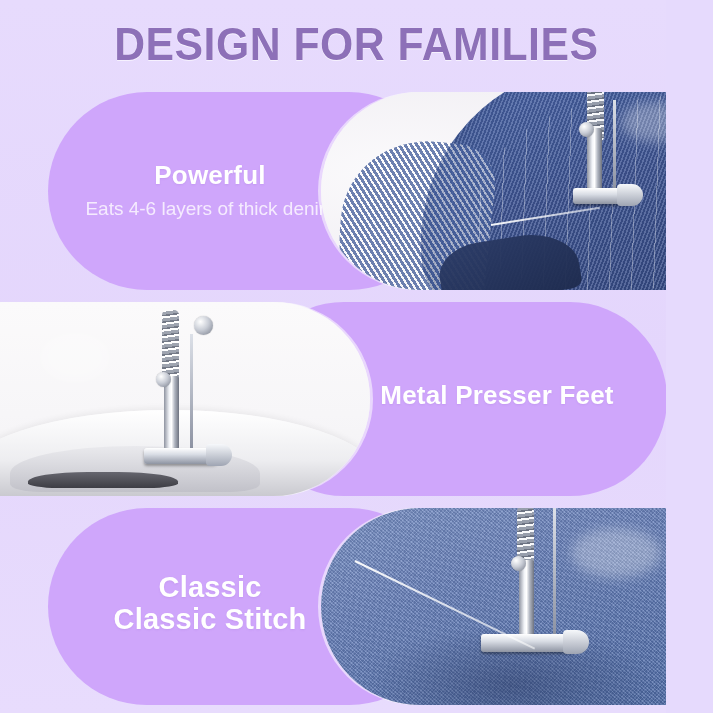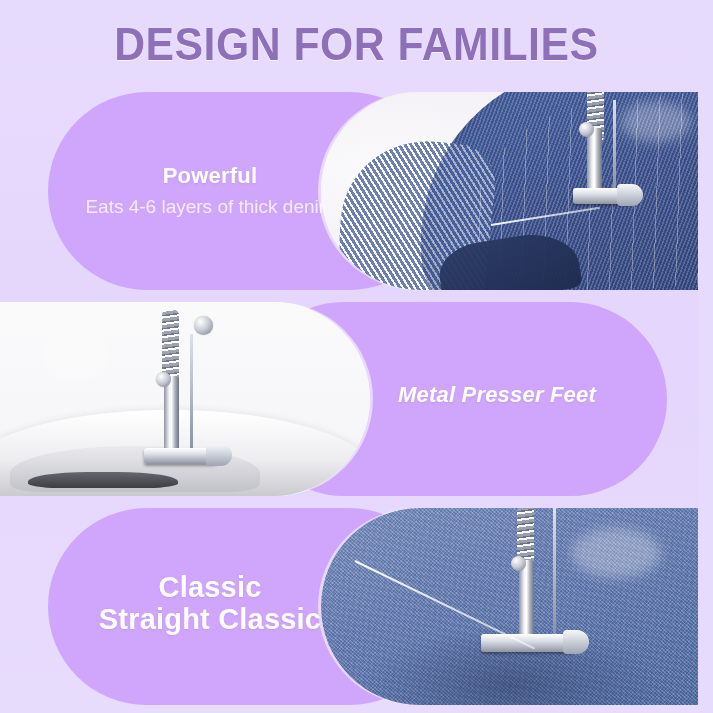--- a/index.html
+++ b/index.html
@@ -12,21 +12,20 @@
     background: #E6DAFD;
     font-family: "Liberation Sans", sans-serif;
     overflow: hidden;
   }
   .poster {
     position: relative;
     width: 666px;
     height: 713px;
     background: linear-gradient(180deg, #E7DBFD 0%, #E4D6FC 50%, #E8DCFD 100%);
     overflow: hidden;
-    padding-left: 32px;
   }
 
   
   .title-bar {
     position: absolute;
     top: 0; left: 0;
     width: 713px;
     height: 88px;
     display: flex;
     align-items: center;
@@ -44,21 +43,21 @@
   }
 
   
   .panel {
     position: absolute;
     left: 0;
     width: 713px;
     overflow: hidden;
   }
   .panel-1 { top: 92px;  height: 198px; }
-  .panel-2 { top: 302px; height: 194px; font-style: italic; }
+  .panel-2 { top: 302px; height: 194px; }
   .panel-3 { top: 508px; height: 197px; }
 
   
   .card {
     position: absolute;
     top: 0;
     height: 100%;
     background: #CFA6FB;
     border-radius: 100px;
     box-sizing: border-box;
@@ -74,21 +73,21 @@
   .card-inner {
     text-align: center;
     line-height: 1.12;
   }
   .card-left .card-inner  { transform: translateX(-38px); }
   .card-right .card-inner { transform: translateX(40px); }
 
   .heading {
     color: #FFFFFF;
     font-weight: bold;
-    font-size: 22px;
+    font-size: 26px;
     letter-spacing: 0.2px;
     margin: 0 0 7px 0;
     white-space: pre-line;
     text-shadow: 0 1px 2px rgba(150,100,200,0.18);
   }
   .subheading {
     color: #F5EBFE;
     font-size: 19px;
     font-weight: normal;
     margin: 0;
@@ -341,21 +340,21 @@
         <div class="heading">Metal Presser Feet</div>
       </div>
     </div>
   </div>
 
   <div class="panel panel-3">
 
     <div class="card card-left">
       <div class="card-inner">
         <div class="heading">Classic
-Straight Classic</div>
+Classic Stitch</div>
       </div>
     </div>
 
     <div class="photo photo-right">
       <div class="photo-inner">
         <div class="p3-bg"></div>
         <div class="p3-denim"></div>
         <div class="p3-shadow"></div>
         <div class="foot" style="left:186px; top:-14px;">
           <div class="spring" style="left:10px; top:12px; height:60px;"></div>

